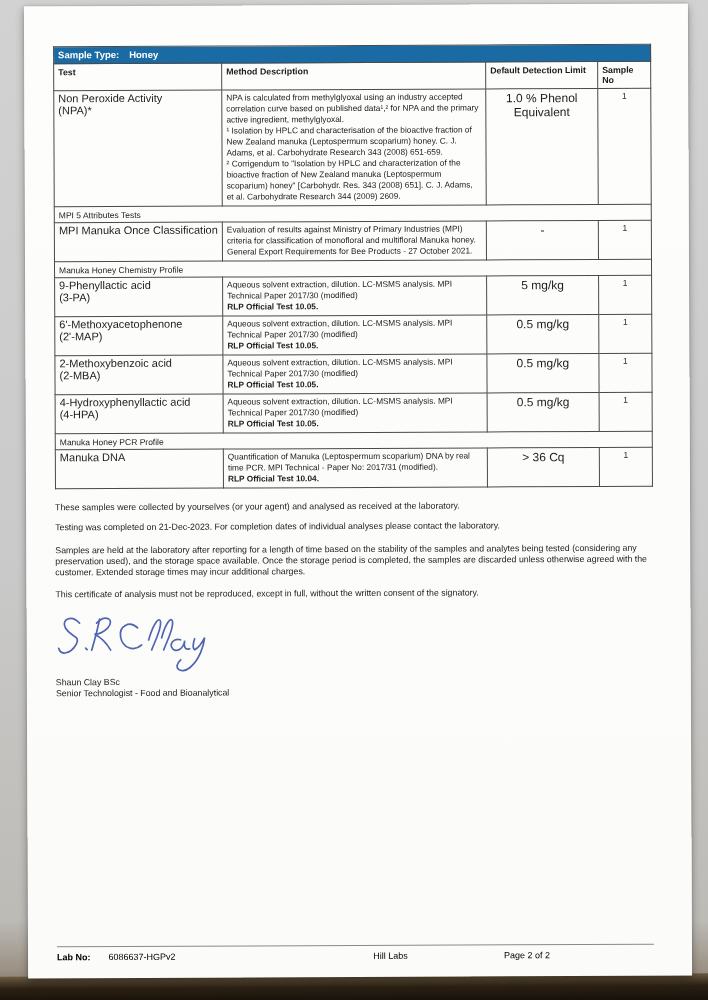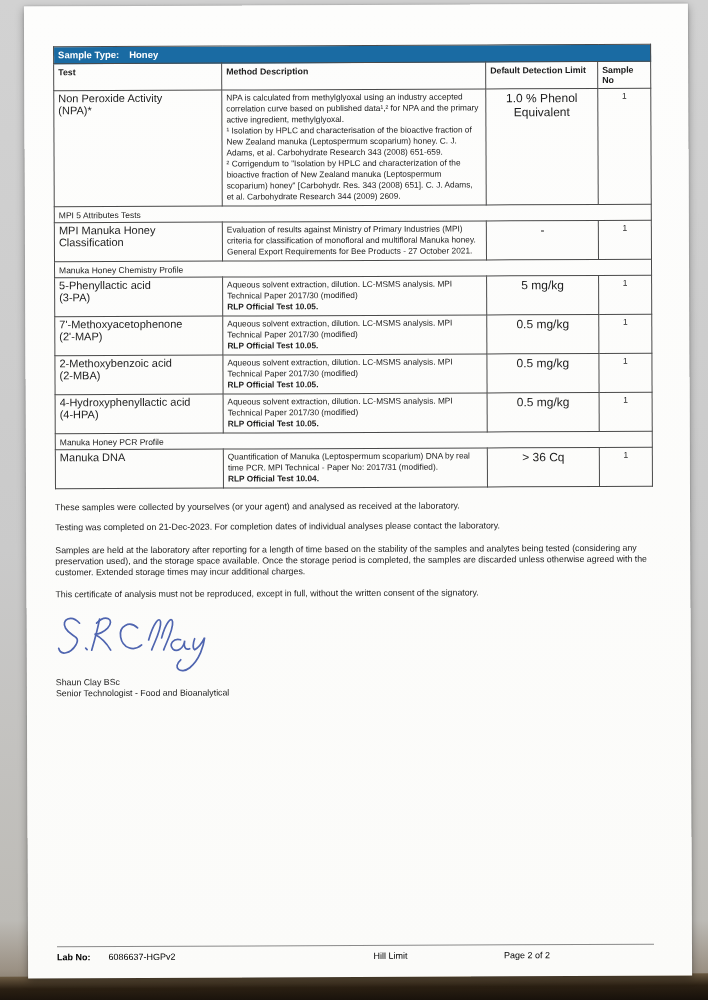--- a/index.html
+++ b/index.html
@@ -114,49 +114,49 @@
           <td class="c-limit">1.0 % Phenol Equivalent</td>
           <td class="c-sample">1</td>
         </tr>
 
         <tr class="section-row">
           <td colspan="4">MPI 5 Attributes Tests</td>
         </tr>
 
         <tr class="analyte-row">
           <td class="c-test">
-            <div>MPI Manuka Honey Classification</div>
+            <div>MPI Manuka Once Classification</div>
           </td>
           <td class="c-method">
             <div>Evaluation of results against Ministry of Primary Industries (MPI) criteria for classification of monofloral and multifloral Manuka honey. General Export Requirements for Bee Products - 27 October 2021.</div>
           </td>
           <td class="c-limit">-</td>
           <td class="c-sample">1</td>
         </tr>
 
         <tr class="section-row">
           <td colspan="4">Manuka Honey Chemistry Profile</td>
         </tr>
 
         <tr class="analyte-row">
           <td class="c-test">
-            <div>5-Phenyllactic acid</div>
+            <div>9-Phenyllactic acid</div>
             <div>(3-PA)</div>
           </td>
           <td class="c-method">
             <div>Aqueous solvent extraction, dilution. LC-MSMS analysis. MPI Technical Paper 2017/30 (modified)</div>
             <div class="bold">RLP Official Test 10.05.</div>
           </td>
           <td class="c-limit">5 mg/kg</td>
           <td class="c-sample">1</td>
         </tr>
 
         <tr class="analyte-row">
           <td class="c-test">
-            <div>7'-Methoxyacetophenone</div>
+            <div>6'-Methoxyacetophenone</div>
             <div>(2'-MAP)</div>
           </td>
           <td class="c-method">
             <div>Aqueous solvent extraction, dilution. LC-MSMS analysis. MPI Technical Paper 2017/30 (modified)</div>
             <div class="bold">RLP Official Test 10.05.</div>
           </td>
           <td class="c-limit">0.5 mg/kg</td>
           <td class="c-sample">1</td>
         </tr>
 
@@ -223,17 +223,17 @@
         </svg>
       </div>
       <div class="signer-name">Shaun Clay BSc</div>
       <div class="signer-title">Senior Technologist - Food and Bioanalytical</div>
     </div>
 
     <div class="footer">
       <span class="left">
         <span class="lab-label">Lab No:</span><span>6086637-HGPv2</span>
       </span>
-      <span class="center">Hill Limit</span>
+      <span class="center">Hill Labs</span>
       <span class="right">Page 2 of 2</span>
     </div>
   </div>
 </div>
 
 </body></html>

